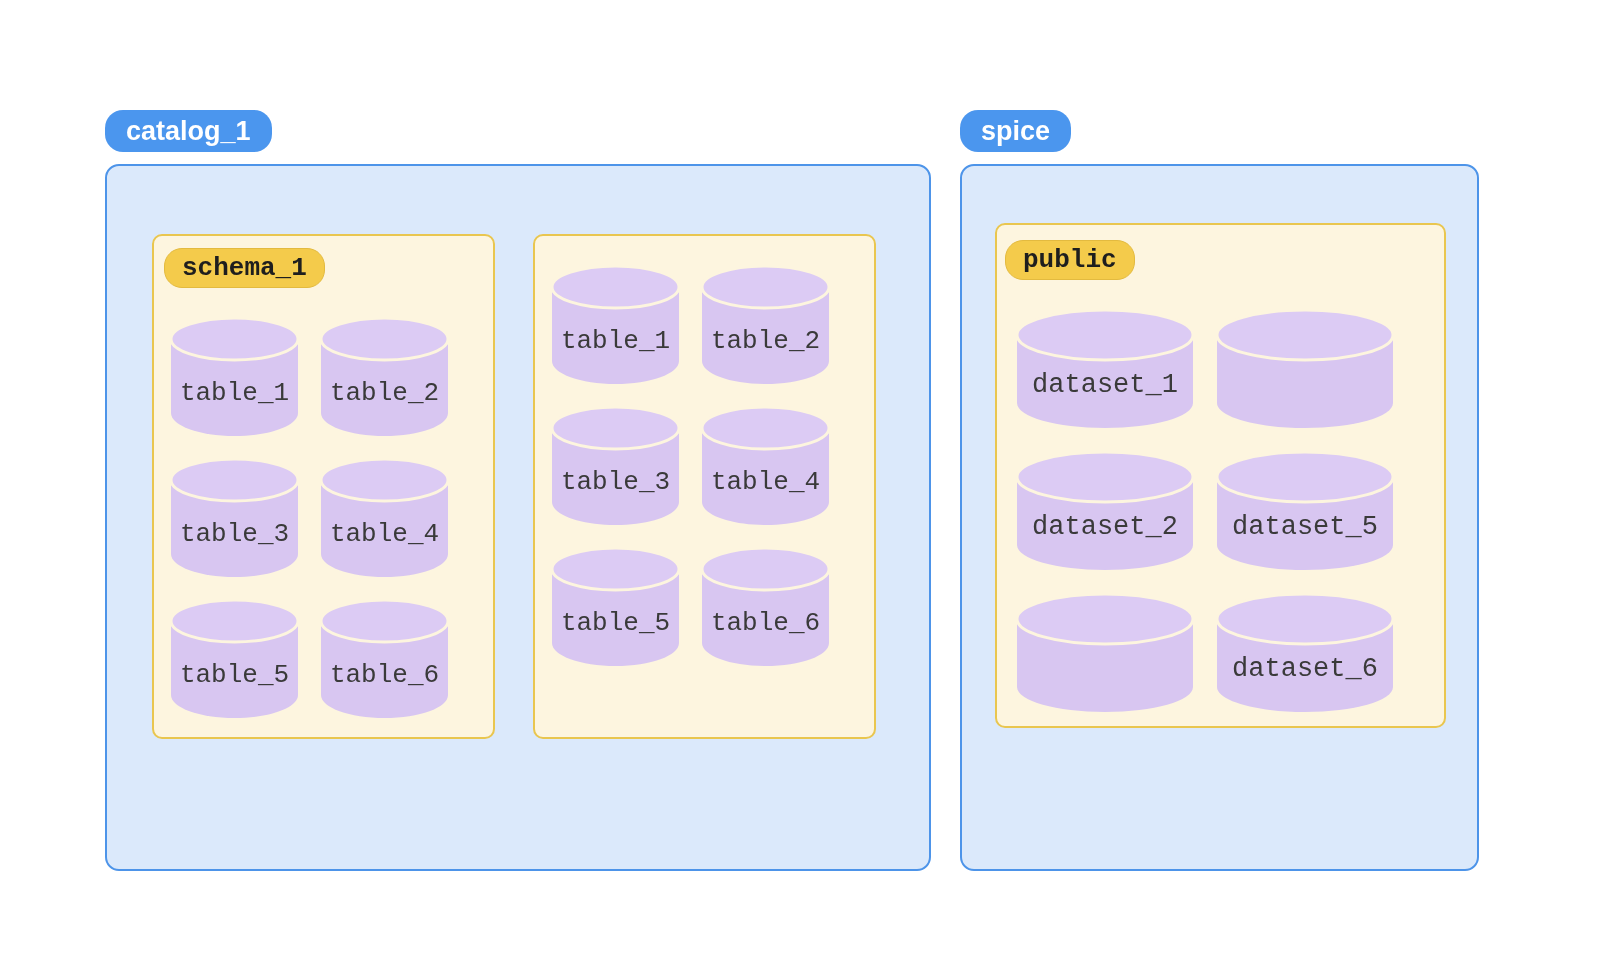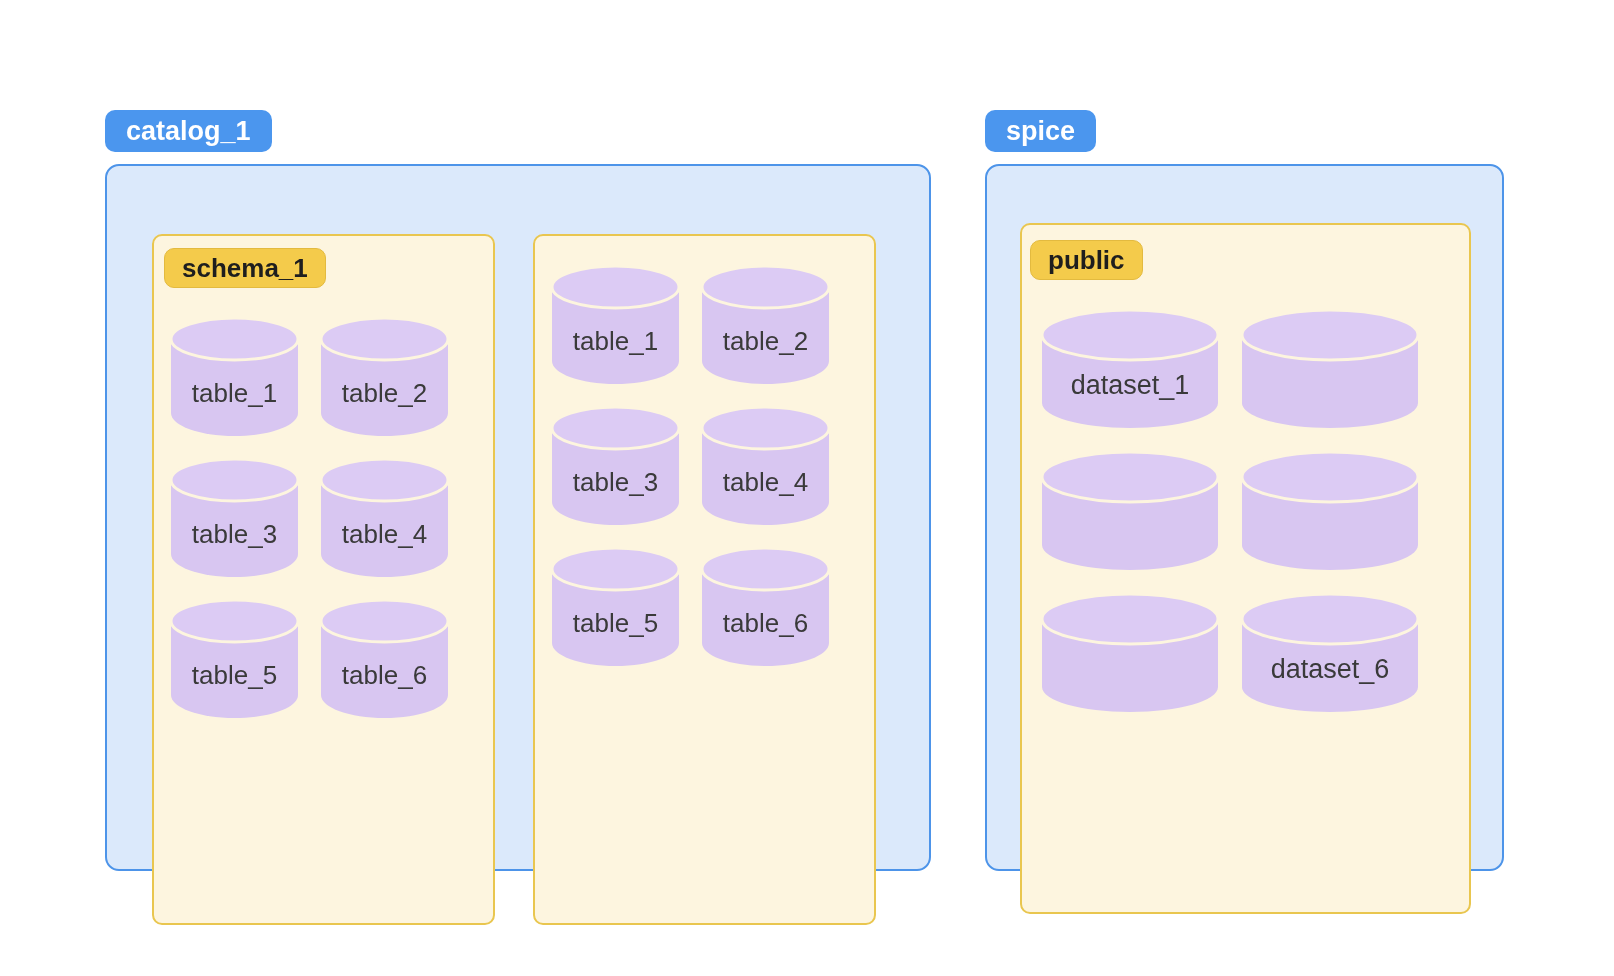--- a/index.html
+++ b/index.html
@@ -2,23 +2,23 @@
 <html><head>
 <meta charset="utf-8">
 <style>
   html, body { margin:0; padding:0; background:#ffffff; }
   .canvas {
     position:relative; width:1614px; height:976px; background:#ffffff;
     font-family:"Liberation Sans", sans-serif; overflow:hidden;
   }
   .group { position:absolute; top:110px; }
   .group-catalog { left:105px; width:826px; }
-  .group-spice  { left:985px; width:519px; }
-
-  .badge { display:block; width:fit-content; font-weight:700; border-radius:10px; }
+  .group-spice  { left:960px; width:519px; }
+
+  .badge { display:block; width:fit-content; font-weight:700; border-radius:18px; }
   .badge-blue {
     background:#4B96EE; color:#ffffff; font-size:27px; line-height:30px;
     padding:6px 21px; margin:0 0 12px 0;
   }
   .badge-yellow {
     background:#F4CB4B; color:#1E1E1E; font-size:26px; line-height:28px;
     padding:5px 17px; border:1px solid #E3BA3F;
   }
   .schema-box .badge-yellow { margin:12px 0 0 10px; }
   .public-box .badge-yellow { margin:15px 0 0 8px; }
@@ -26,22 +26,22 @@
   .container-blue {
     box-sizing:border-box; height:707px; background:#DBE9FB;
     border:2px solid #4D94E9; border-radius:14px;
   }
   .group-catalog .container-blue { padding:68px 0 0 45px; }
   .group-spice  .container-blue { padding:57px 4px 0 33px; }
 
   .schema-row { display:flex; gap:38px; }
 
   .box-cream {
-    box-sizing:border-box; height:691px; background:#FDF5DF;
-    border:2px solid #E9C64F; border-radius:10px;
+    box-sizing:border-box; height:505px; background:#FDF5DF;
+    border:2px solid #E9C64F; border-radius:10px;font-family:Liberation Mono, monospace;
   }
   .schema-box { width:343px; }
   .public-box { width:451px; }
 
   .cyl-grid { display:grid; }
   .schema-box .cyl-grid {
     grid-template-columns:repeat(2, 127px); column-gap:33px; row-gap:52px;
     margin:30px 0 0 17px;
     gap:23px;
   }
@@ -192,26 +192,28 @@
             <svg viewBox="0 0 176 118" preserveAspectRatio="none">
                 <path class="cyl-body" d="M0,25 V93 C0,106.8 39.4,118 88,118 C136.6,118 176,106.8 176,93 V25 Z"></path>
                 <ellipse class="cyl-cap" cx="88" cy="25" rx="88" ry="25"></ellipse>
               </svg>
           </div>
           <div class="cyl cyl-dataset">
             <svg viewBox="0 0 176 118" preserveAspectRatio="none">
                 <path class="cyl-body" d="M0,25 V93 C0,106.8 39.4,118 88,118 C136.6,118 176,106.8 176,93 V25 Z"></path>
                 <ellipse class="cyl-cap" cx="88" cy="25" rx="88" ry="25"></ellipse>
               </svg>
-          </div>
-          <div class="cyl cyl-dataset">
-            <svg viewBox="0 0 176 118" preserveAspectRatio="none">
-                <path class="cyl-body" d="M0,25 V93 C0,106.8 39.4,118 88,118 C136.6,118 176,106.8 176,93 V25 Z"></path>
-                <ellipse class="cyl-cap" cx="88" cy="25" rx="88" ry="25"></ellipse>
-              </svg>
+            <span class="cyl-label">dataset_2</span>
+          </div>
+          <div class="cyl cyl-dataset">
+            <svg viewBox="0 0 176 118" preserveAspectRatio="none">
+                <path class="cyl-body" d="M0,25 V93 C0,106.8 39.4,118 88,118 C136.6,118 176,106.8 176,93 V25 Z"></path>
+                <ellipse class="cyl-cap" cx="88" cy="25" rx="88" ry="25"></ellipse>
+              </svg>
+            <span class="cyl-label">dataset_5</span>
           </div>
           <div class="cyl cyl-dataset">
             <svg viewBox="0 0 176 118" preserveAspectRatio="none">
                 <path class="cyl-body" d="M0,25 V93 C0,106.8 39.4,118 88,118 C136.6,118 176,106.8 176,93 V25 Z"></path>
                 <ellipse class="cyl-cap" cx="88" cy="25" rx="88" ry="25"></ellipse>
               </svg>
           </div>
           <div class="cyl cyl-dataset">
             <svg viewBox="0 0 176 118" preserveAspectRatio="none">
                 <path class="cyl-body" d="M0,25 V93 C0,106.8 39.4,118 88,118 C136.6,118 176,106.8 176,93 V25 Z"></path>

